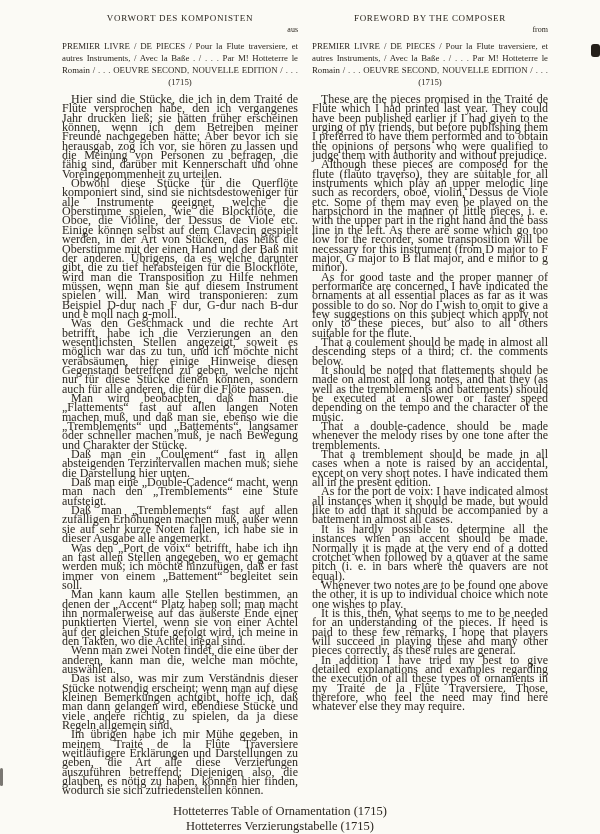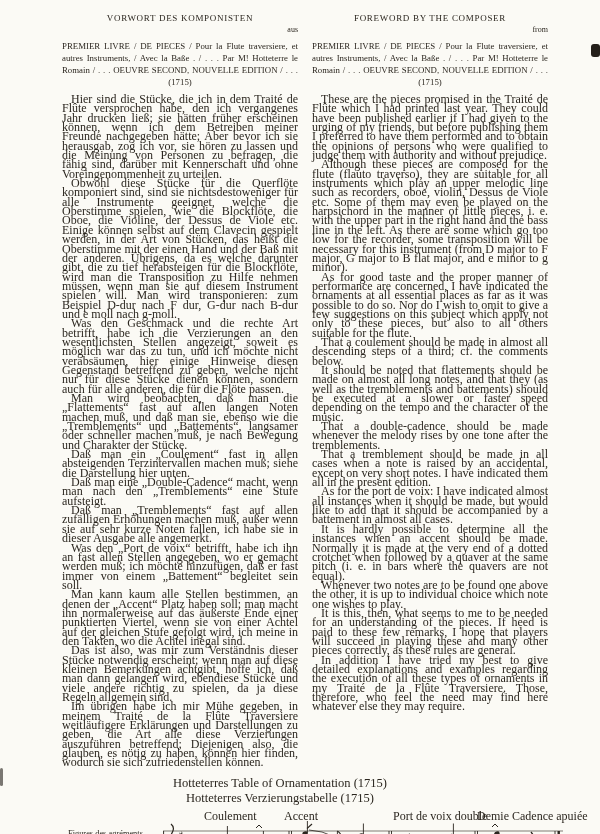--- a/index.html
+++ b/index.html
@@ -45,20 +45,21 @@
       <p class="col-title">PREMIER LIVRE / DE PIECES / Pour la Flute traversiere, et autres Instruments, / Avec la Baße . / . . . Par M! Hotteterre le Romain / . . . OEUVRE SECOND, NOUVELLE EDITION / . . . (1715)</p>
       <p class="body">Hier sind die Stücke, die ich in dem Traité de Flûte versprochen habe, den ich vergangenes Jahr drucken ließ; sie hätten früher erscheinen können, wenn ich dem Betreiben meiner Freunde nachgegeben hätte; Aber bevor ich sie herausgab, zog ich vor, sie hören zu lassen und die Meinung von Personen zu befragen, die fähig sind, darüber mit Kennerschaft und ohne Voreingenommenheit zu urteilen.</p>
       <p class="body">Obwohl diese Stücke für die Querflöte komponiert sind, sind sie nichtsdestoweniger für alle Instrumente geeignet, welche die Oberstimme spielen, wie die Blockflöte, die Oboe, die Violine, der Dessus de Viole etc. Einige können selbst auf dem Clavecin gespielt werden, in der Art von Stücken, das heißt die Oberstimme mit der einen Hand und der Baß mit der anderen. Übrigens, da es welche darunter gibt, die zu tief herabsteigen für die Blockflöte, wird man die Transposition zu Hilfe nehmen müssen, wenn man sie auf diesem Instrument spielen will. Man wird transponieren: zum Beispiel D-dur nach F dur, G-dur nach B-dur und e moll nach g-moll.</p>
       <p class="body">Was den Geschmack und die rechte Art betrifft, habe ich die Verzierungen an den wesentlichsten Stellen angezeigt, soweit es möglich war das zu tun, und ich möchte nicht verabsäumen, hier einige Hinweise diesen Gegenstand betreffend zu geben, welche nicht nur für diese Stücke dienen können, sondern auch für alle anderen, die für die Flöte passen.</p>
       <p class="body">Man wird beobachten, daß man die „Flattements“ fast auf allen langen Noten machen muß, und daß man sie, ebenso wie die „Tremblements“ und „Battements“, langsamer oder schneller machen muß, je nach Bewegung und Charakter der Stücke.</p>
       <p class="body">Daß man ein „Coulement“ fast in allen absteigenden Terzintervallen machen muß; siehe die Darstellung hier unten.</p>
       <p class="body">Daß man eine „Double-Cadence“ macht, wenn man nach den „Tremblements“ eine Stufe aufsteigt.</p>
       <p class="body">Daß man „Tremblements“ fast auf allen zufälligen Erhöhungen machen muß, außer wenn sie auf sehr kurze Noten fallen, ich habe sie in dieser Ausgabe alle angemerkt.</p>
       <p class="body">Was den „Port de voix“ betrifft, habe ich ihn an fast allen Stellen angegeben, wo er gemacht werden muß; ich möchte hinzufügen, daß er fast immer von einem „Battement“ begleitet sein soll.</p>
       <p class="body">Man kann kaum alle Stellen bestimmen, an denen der „Accent“ Platz haben soll; man macht ihn normalerweise auf das äußerste Ende einer punktierten Viertel, wenn sie von einer Achtel auf der gleichen Stufe gefolgt wird, ich meine in den Takten, wo die Achtel inegal sind.</p>
+      <p class="body">Wenn man zwei Noten findet, die eine über der anderen, kann man die, welche man möchte, auswählen.</p>
       <p class="body">Das ist also, was mir zum Verständnis dieser Stücke notwendig erscheint; wenn man auf diese kleinen Bemerkungen achtgibt, hoffe ich, daß man dann gelangen wird, ebendiese Stücke und viele andere richtig zu spielen, da ja diese Regeln allgemein sind.</p>
       <p class="body">Im übrigen habe ich mir Mühe gegeben, in meinem Traité de la Flûte Traversiere weitläufigere Erklärungen und Darstellungen zu geben, die Art alle diese Verzierungen auszuführen betreffend; Diejenigen also, die glauben, es nötig zu haben, können hier finden, wodurch sie sich zufriedenstellen können.</p>
     </div>
     <div class="col">
       <div class="col-header">FOREWORD BY THE COMPOSER</div>
       <div class="col-sub">from</div>
       <p class="col-title">PREMIER LIVRE / DE PIECES / Pour la Flute traversiere, et autres Instruments, / Avec la Baße . / . . . Par M! Hotteterre le Romain / . . . OEUVRE SECOND, NOUVELLE EDITION / . . . (1715)</p>
       <p class="body">These are the pieces promised in the Traité de Flûte which I had printed last year. They could have been published earlier if I had given to the urging of my friends, but before publishing them I preferred to have them performed and to obtain the opinions of persons who were qualified to judge them with authority and without prejudice.</p>
       <p class="body">Although these pieces are composed for the flute (flauto traverso), they are suitable for all instruments which play an upper melodic line such as recorders, oboe, violin, Dessus de Viole etc. Some of them may even be played on the harpsichord in the manner of little pieces, i. e. with the upper part in the right hand and the bass line in the left. As there are some which go too low for the recorder, some transposition will be necessary for this instrument (from D major to F major, G major to B flat major, and e minor to g minor).</p>
       <p class="body">As for good taste and the proper manner of performance are concerned, I have indicated the ornaments at all essential places as far as it was possible to do so. Nor do I wish to omit to give a few suggestions on this subject which apply not only to these pieces, but also to all others suitable for the flute.</p>

